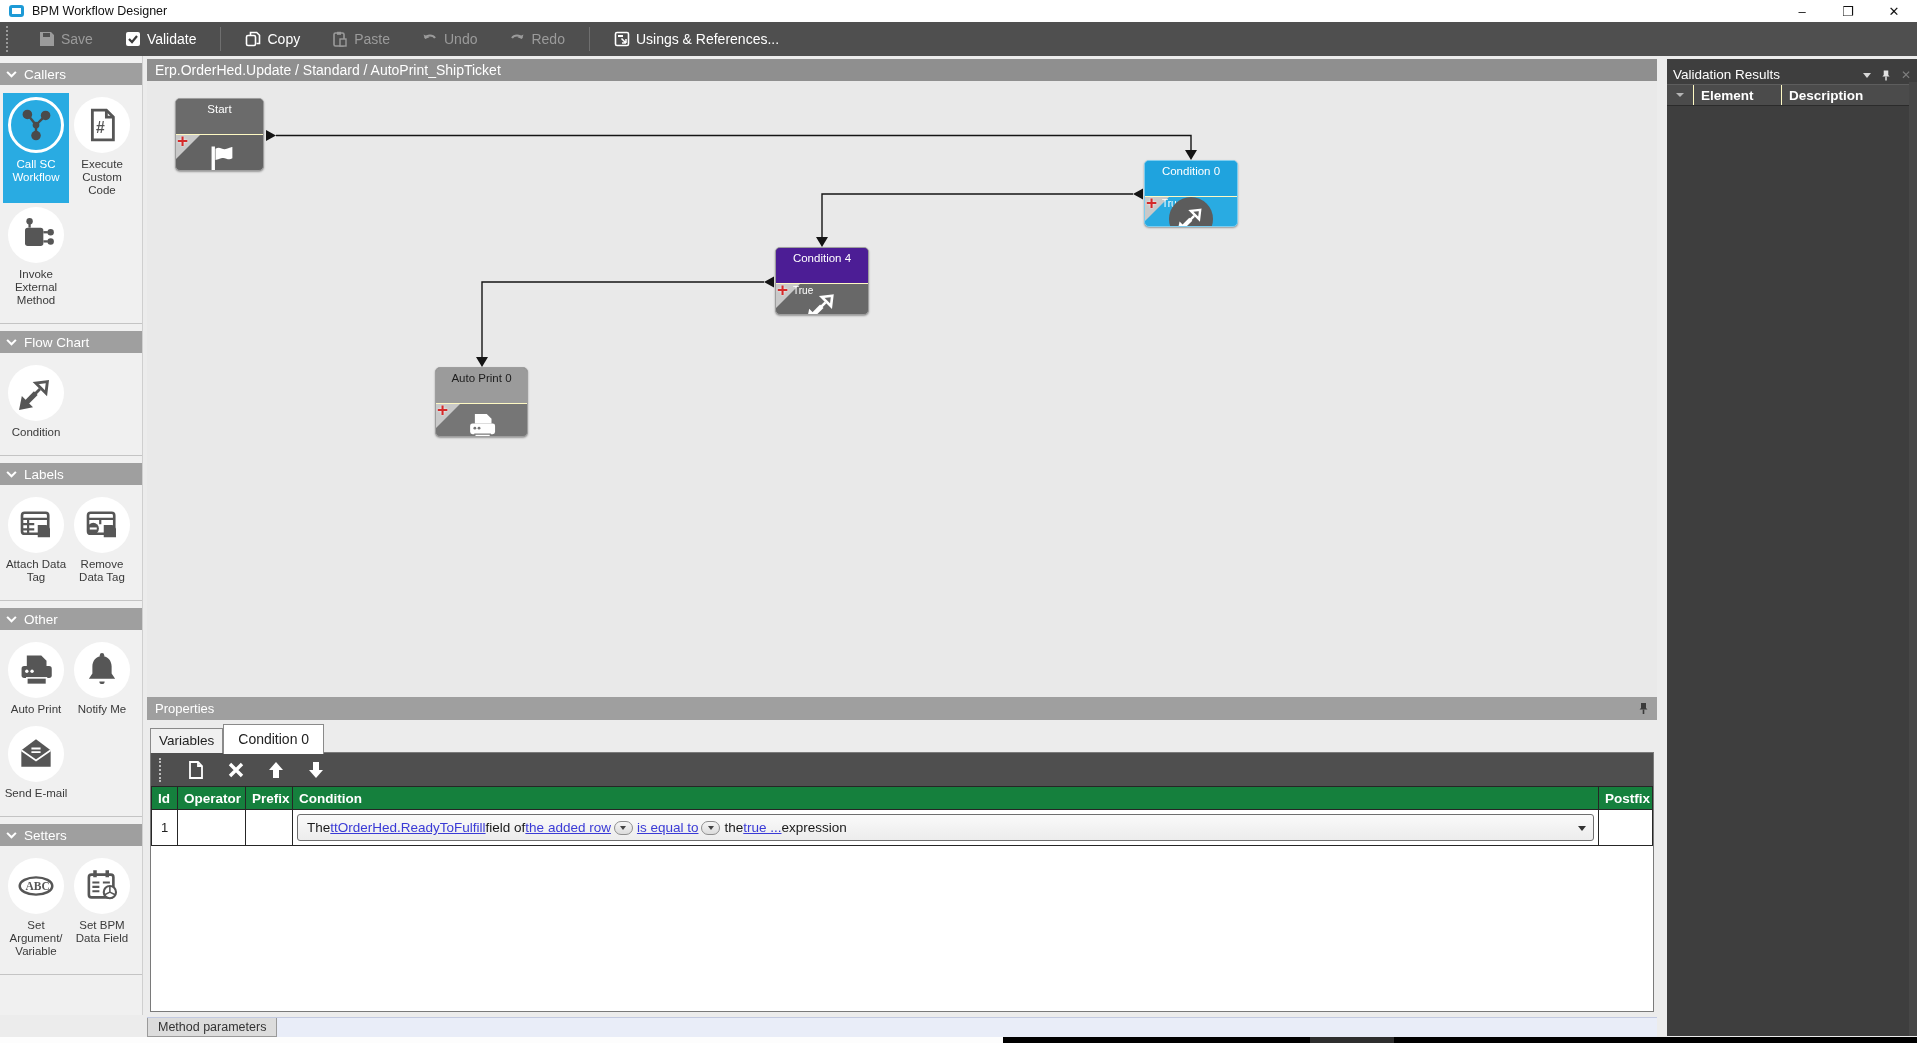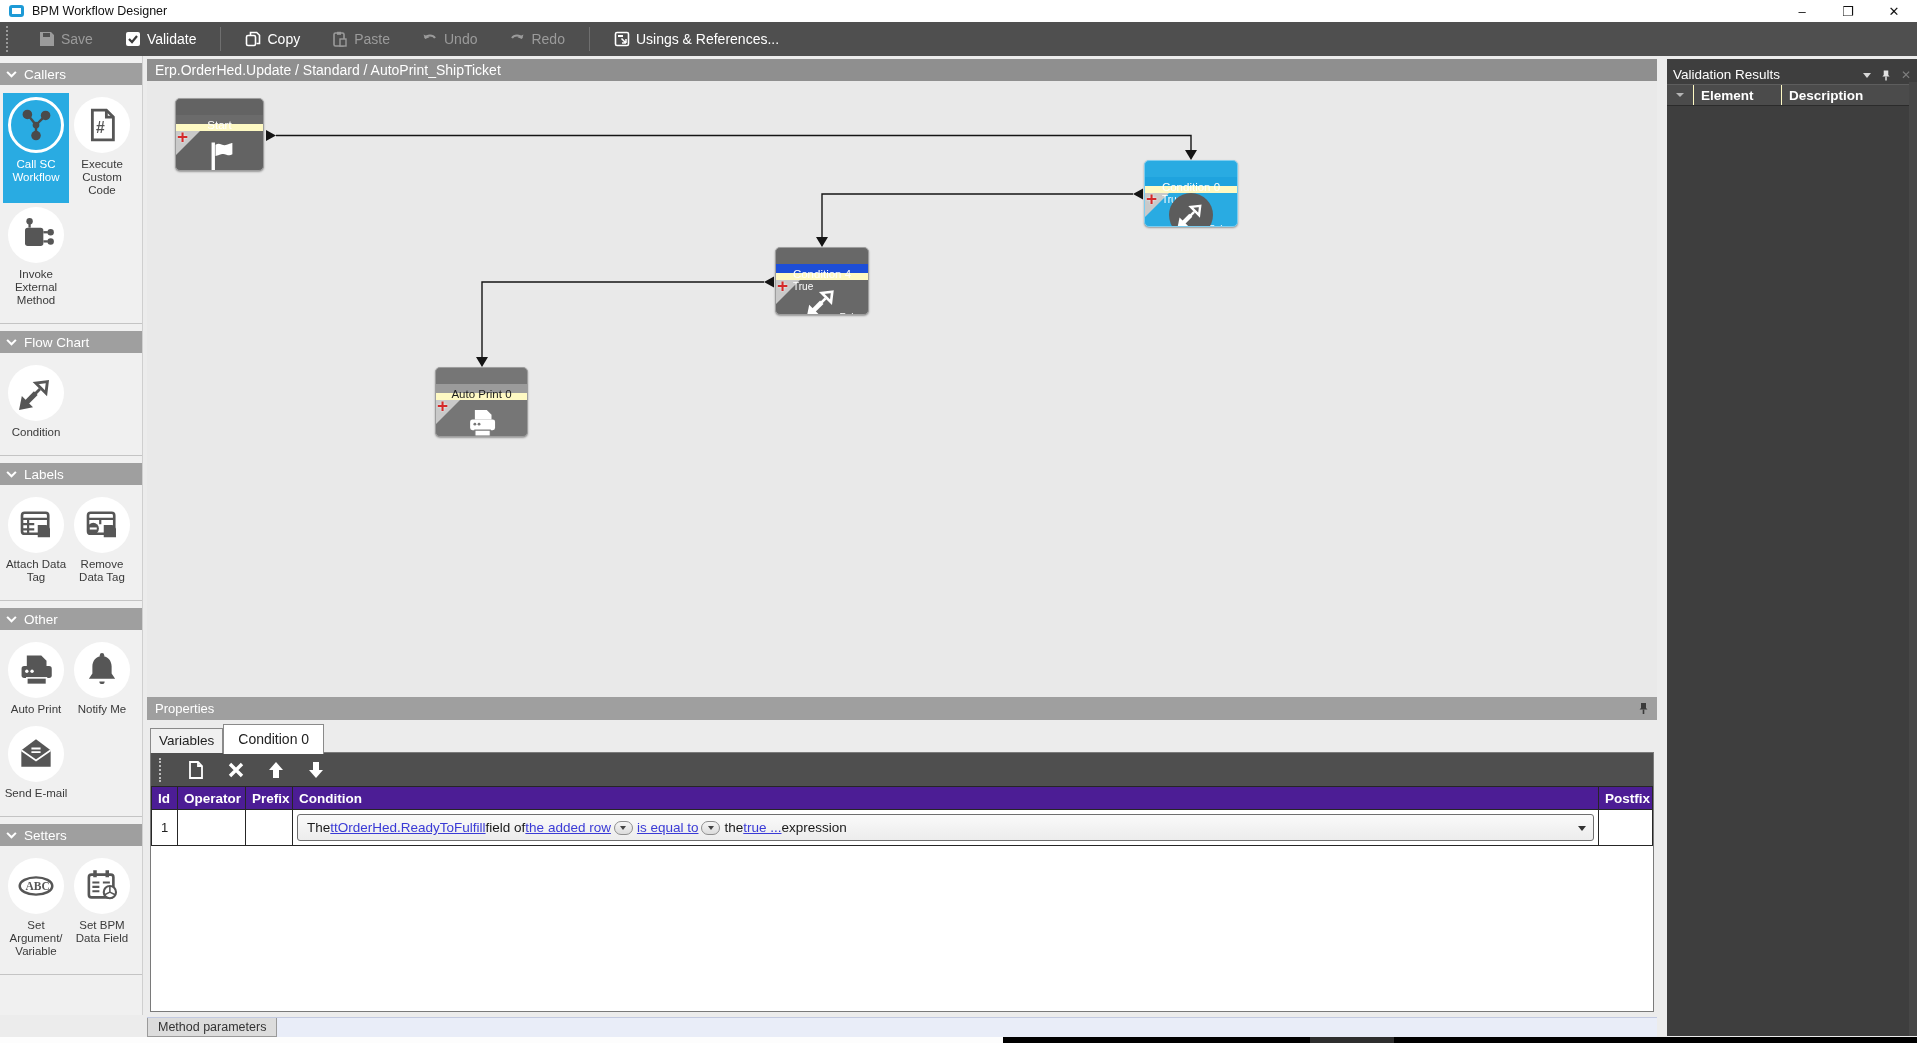--- a/index.html
+++ b/index.html
@@ -41,54 +41,54 @@
   .s-label { margin-top:5px; font-size:11.5px; color:#3a3a3a; text-align:center; line-height:13px; }
 
   
   .canvas-header { position:absolute; left:147px; top:59px; width:1510px; height:22px; background:#8f8f8f;
                    color:#fff; font-size:14px; display:flex; align-items:center; padding-left:8px; }
   .canvas { position:absolute; left:147px; top:81px; width:1510px; height:616px; background:#e9e9e9; }
   .wires { position:absolute; left:0; top:0; }
 
   .node { position:absolute; border-radius:5px; border:1px solid #9e9e9e; overflow:hidden;
           box-shadow:0 1px 2px rgba(0,0,0,.35); }
-  .node-title { height:16px; font-size:11.5px; color:#fff; text-align:center; line-height:21px;
-                border-bottom:7px solid #fef9c3;margin-top:16px; }
+  .node-title { height:36px; font-size:11.5px; color:#fff; text-align:center; line-height:21px;
+                border-bottom:1px solid #fef9c3; }
   .node-body { position:relative; height:calc(100% - 22px); }
   .fold { position:absolute; left:0; top:0; width:0; height:0;
           border-top:24px solid #c9c9c9; border-right:24px solid transparent; }
   .plus { position:absolute; left:1px; top:-3px; color:#d42a2a; font-size:19px; font-weight:bold;
           text-shadow:0 0 2px #fff; line-height:18px; }
   .lbl-true { position:absolute; left:17px; top:1px; color:#fff; font-size:10px; }
   .lbl-false { position:absolute; right:4px; bottom:1px; color:#fff; font-size:10px; }
   .node-ico { position:absolute; left:50%; top:50%; transform:translate(-50%,-50%); }
   .cond-circle { width:44px; height:44px; border-radius:50%; background:#5c5c5c;
                  display:flex; align-items:center; justify-content:center; }
 
   .n-start  { background:#636363; } .n-start  .node-title { background:#6b6b6b; }
   .n-blue   { background:#29abe2; border-color:#7ecdef; } .n-blue .node-title { background:#1fa3de; }
-  .n-gray   { background:#686868; } .n-gray .node-title { background:#1d4ed8; }
+  .n-gray   { background:#686868; } .n-gray .node-title { background:#4c1d95; }
   .n-print  { background:#767676; } .n-print .node-title { background:#9b9b9b; color:#1c1c1c; }
 
   
   .props-header { position:absolute; left:147px; top:697px; width:1510px; height:23px; background:#9f9f9f;
                   color:#fff; font-size:13px; display:flex; align-items:center; padding:0 8px; }
   .props-header .pin { margin-left:auto; }
   .tabs { position:absolute; left:150px; top:724px; height:29px; display:flex; align-items:flex-end; z-index:3; }
   .tab { font-size:13.5px; color:#222; background:#f0f0f0; border:1px solid #8a8a8a; border-bottom:none;
          padding:4px 8px 5px; }
   .tab.active { background:#fff; padding:6px 14px 7px; font-size:14px; position:relative; top:1px; }
   .props-content { position:absolute; left:150px; top:752px; width:1504px; height:260px; background:#fff;
                    border:1px solid #7a7a7a; z-index:2; }
   .ptoolbar { height:33px; background:#4f4f4f; display:flex; align-items:center; gap:22px; padding-left:8px; }
   .pgrip { width:4px; height:24px; border-left:2px dotted #bdbdbd; margin-right:2px; }
   .pico { width:18px; height:18px; display:inline-block; }
 
   .grid { width:100%; border-collapse:collapse; table-layout:fixed; }
-  .grid th { background:#4c1d95; color:#fff; font-size:13.5px; text-align:left; font-weight:bold;
+  .grid th { background:#15803d; color:#fff; font-size:13.5px; text-align:left; font-weight:bold;
              height:23px; padding:0 6px; border:1px solid #262626; }
   .grid td { border:1px solid #262626; height:36px; font-size:13px; color:#222; background:#fff; padding:0 4px; }
   .c-id{width:26px;} .c-op{width:68px;} .c-pre{width:47px;} .c-post{width:54px;}
   td.c-id { text-align:center; }
 
   .combo { display:flex; align-items:center; height:27px; border:1px solid #6e6e6e; border-radius:3px;
            background:linear-gradient(#fafafa,#ececec); padding:0 22px 0 9px; position:relative;
            font-size:13.5px; color:#1a1a1a; white-space:nowrap; overflow:hidden; }
   .combo .dd-arrow { position:absolute; right:7px; top:11px; width:0; height:0;
                      border-left:4.5px solid transparent; border-right:4.5px solid transparent;

